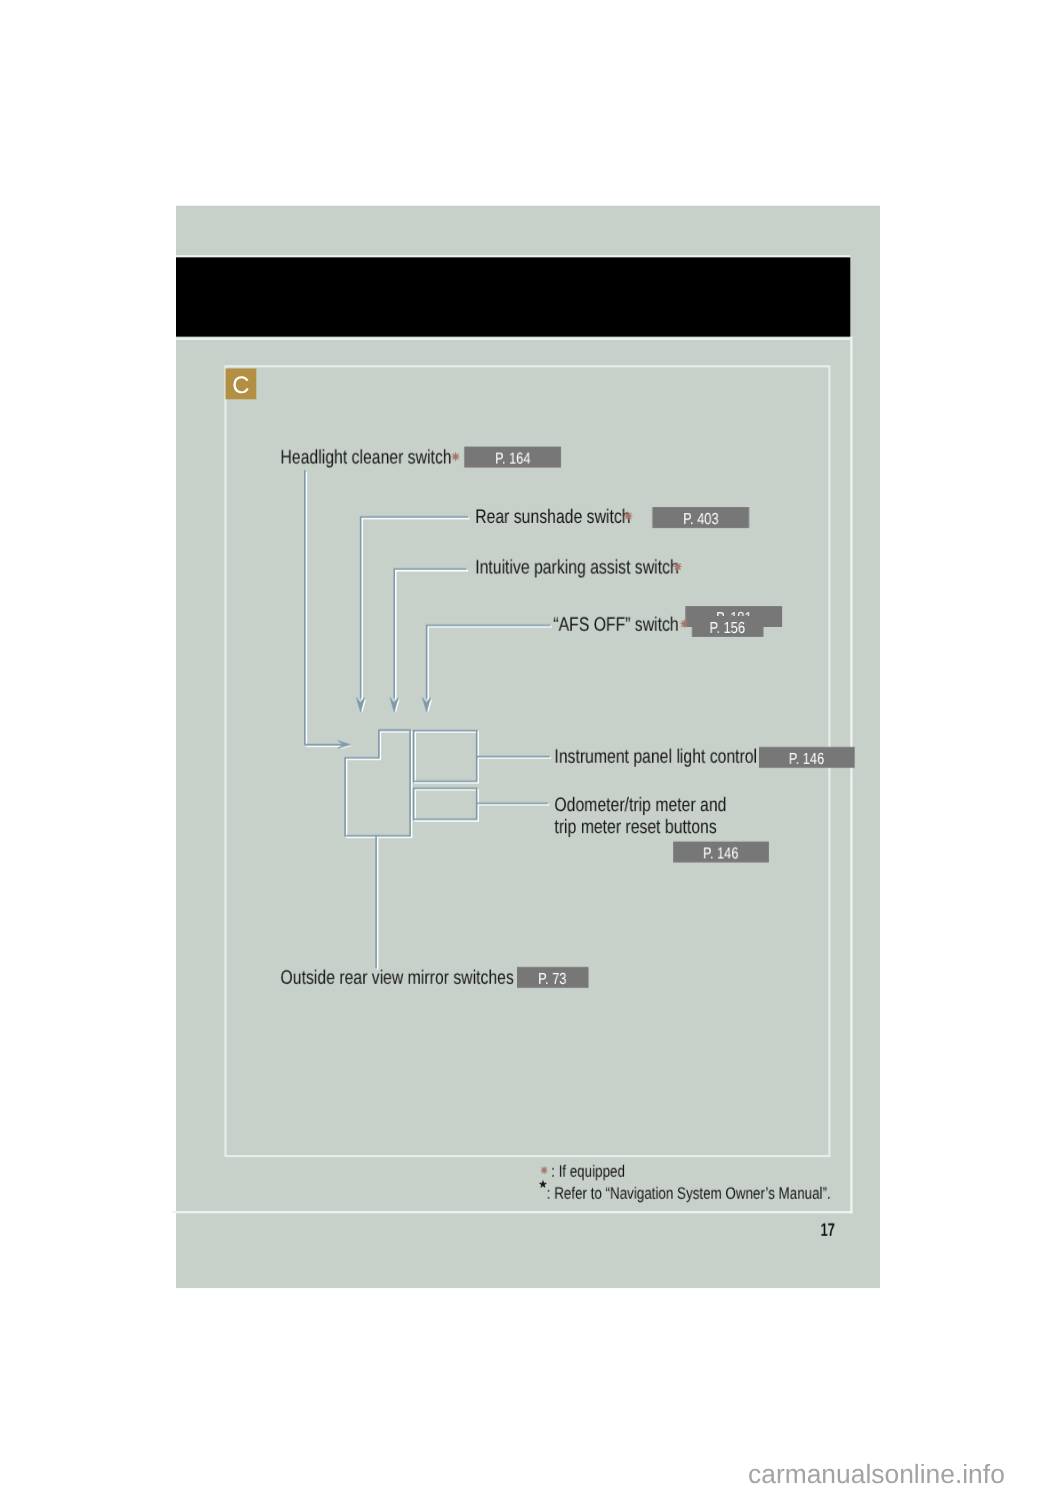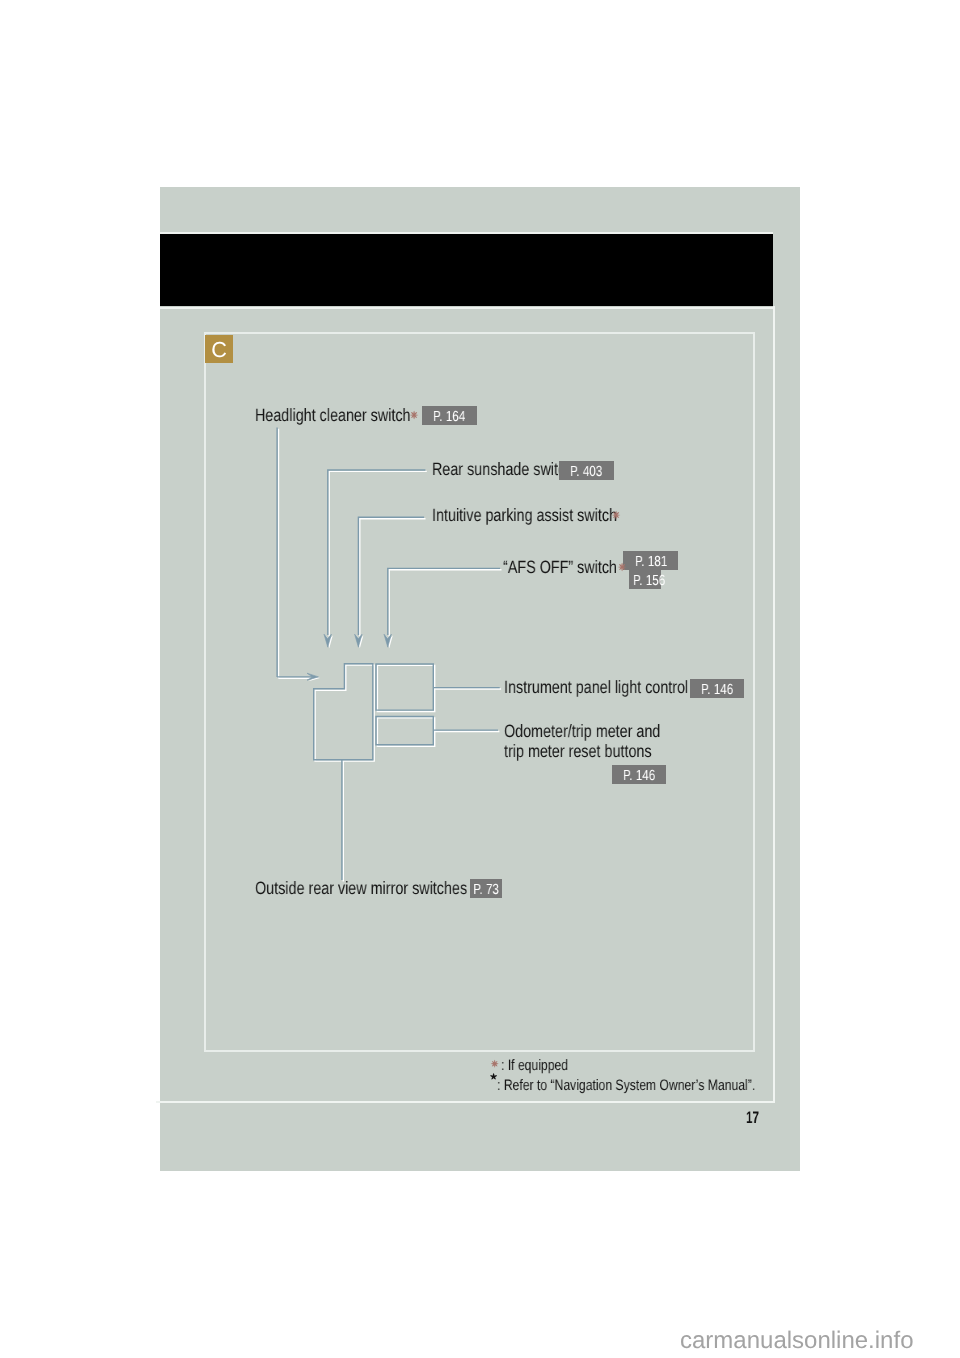--- a/index.html
+++ b/index.html
@@ -27,21 +27,21 @@
 
   .diagram{position:absolute;left:0;top:0;}
   .diagram path{shape-rendering:geometricPrecision;}
 
   
   
   .tx{position:absolute;font-size:17.8px;color:#161616;white-space:pre;line-height:17.8px;
       transform:scaleX(0.807);transform-origin:left top;will-change:transform;}
   .tx.fn{font-size:15.1px;line-height:15.1px;}
   .astsvg{position:absolute;display:block;line-height:0;}
-  .pref{position:absolute;background:#777777;height:19px;}
+  .pref{position:absolute;background:#777777;height:19px;padding-left:33px;}
   .pref i{position:absolute;left:0;top:0;width:100%;font-style:normal;color:#ffffff;
           font-size:14.6px;line-height:22px;text-align:center;display:block;white-space:pre;}
   .pref i b{display:inline-block;font-weight:normal;transform:scaleX(0.80);will-change:transform;}
 
   .pageno{position:absolute;font-size:16.6px;font-weight:bold;color:#111;line-height:16.6px;
           transform:scaleX(0.70);transform-origin:left top;white-space:pre;will-change:transform;}
 
   .wm{position:absolute;left:680.3px;top:1328px;color:#a3a3a3;font-size:24px;line-height:26.8px;
       white-space:pre;will-change:transform;}
 </style>
@@ -131,35 +131,35 @@
   <span class="astsvg" style="left:249.35px;top:222.90px;"><svg viewBox="-5 -5 10 10" width="10.2" height="10.2">
         <use href="#astsym" fill="#a8756c"></use>
       </svg></span>
   <div class="pref" style="left:262.1px;top:219.1px;width:54.5px;">
       <i><b>P. 164</b></i>
     </div>
   <div class="tx" style="left:272.3px;top:273.9px;">Rear sunshade switch</div>
   <span class="astsvg" style="left:406.40px;top:277.20px;"><svg viewBox="-5 -5 10 10" width="10.2" height="10.2">
         <use href="#astsym" fill="#a8756c"></use>
       </svg></span>
-  <div class="pref" style="left:399px;top:274.0px;width:55.0px;">
+  <div class="pref" style="left:433px;top:274.0px;width:55.0px;">
       <i><b>P. 403</b></i>
     </div>
   <div class="tx" style="left:271.9px;top:319.9px;">Intuitive parking assist switch</div>
   <span class="astsvg" style="left:450.50px;top:323.20px;"><svg viewBox="-5 -5 10 10" width="10.2" height="10.2">
         <use href="#astsym" fill="#a8756c"></use>
       </svg></span>
   <div class="pref" style="left:463.2px;top:319.7px;width:55.2px;margin-top:44px;">
       <i><b>P. 181</b></i>
     </div>
   <div class="tx" style="left:343.0px;top:372.2px;">“AFS OFF” switch</div>
   <span class="astsvg" style="left:456.90px;top:375.40px;"><svg viewBox="-5 -5 10 10" width="10.2" height="10.2">
         <use href="#astsym" fill="#a8756c"></use>
       </svg></span>
-  <div class="pref" style="left:469.0px;top:383px;width:32px;">
+  <div class="pref" style="left:469.0px;top:373.0px;width:32px;">
       <i><b>P. 156</b></i>
     </div>
   <div class="tx" style="left:343.8px;top:492.0px;">Instrument panel light control</div>
   <div class="pref" style="left:529.5px;top:491.9px;width:54.6px;">
       <i><b>P. 146</b></i>
     </div>
   <div class="tx" style="left:344.3px;top:535.7px;">Odometer/trip meter and</div>
   <div class="tx" style="left:343.7px;top:556.0px;">trip meter reset buttons</div>
   <div class="pref" style="left:451.6px;top:577.7px;width:54.7px;">
       <i><b>P. 146</b></i>

